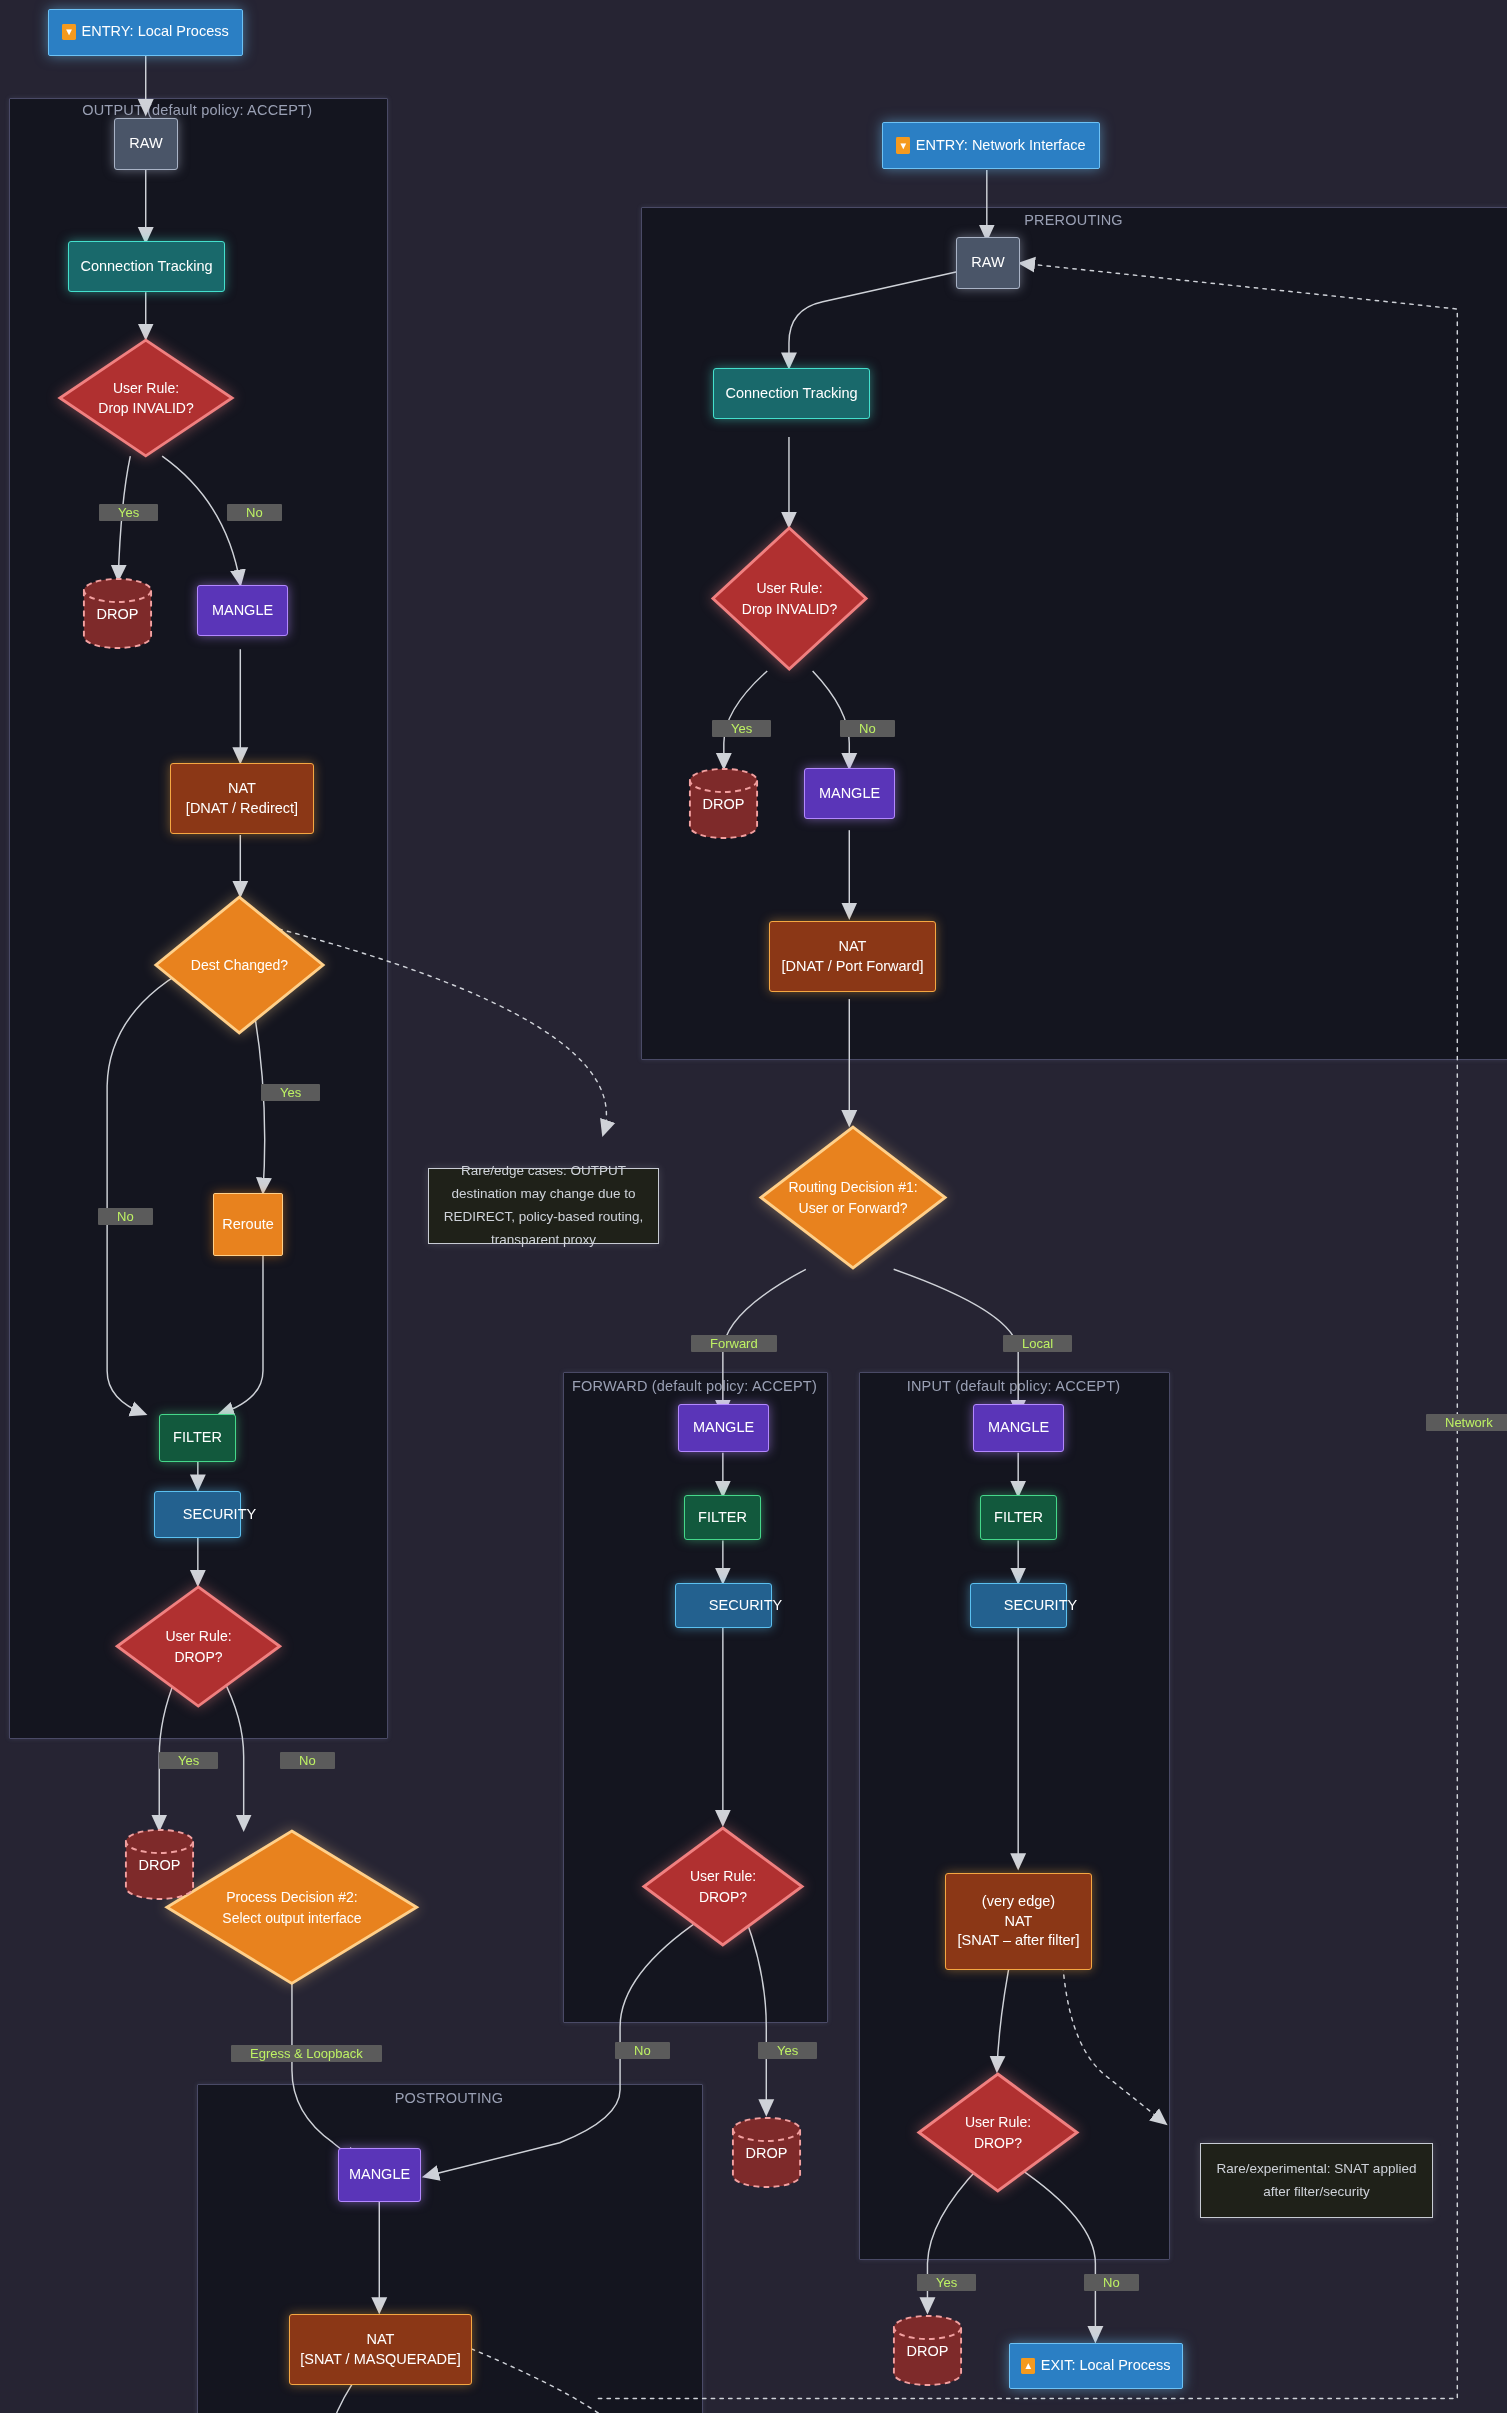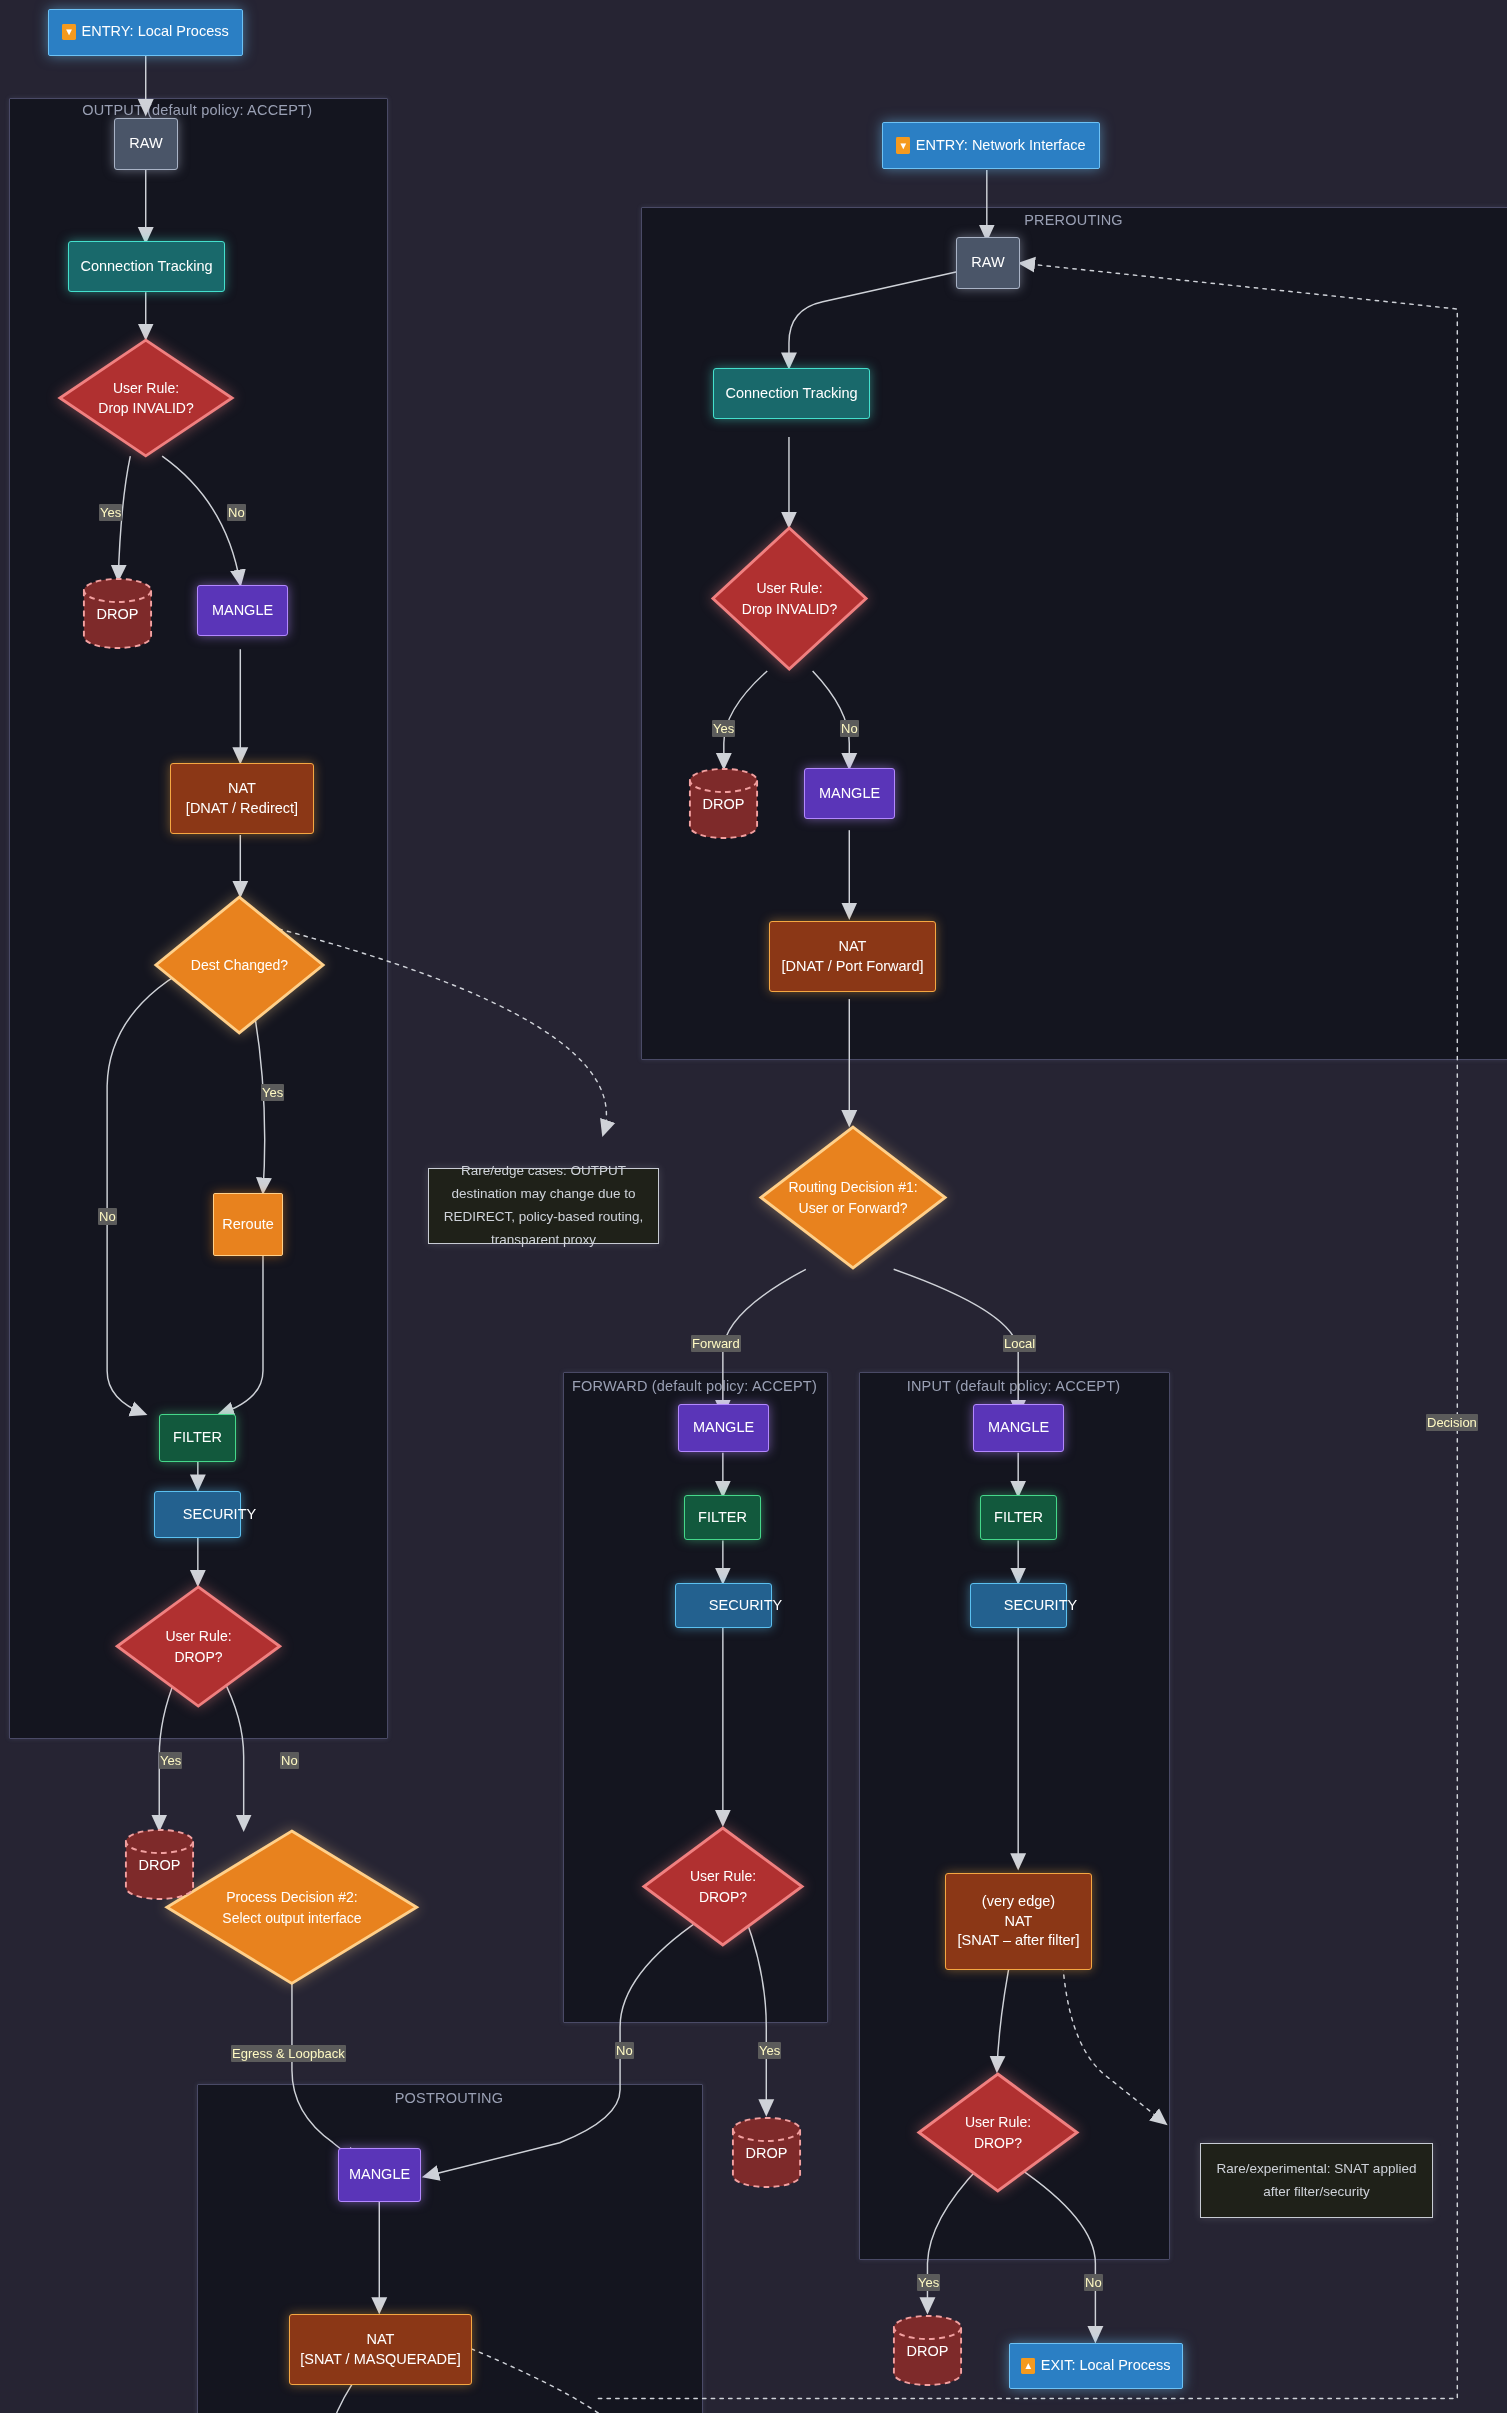--- a/index.html
+++ b/index.html
@@ -45,22 +45,22 @@
   .cyl .lbl{position:absolute;inset:0;display:flex;align-items:center;justify-content:center;
             color:#fff;font-size:14.5px;}
 
   
   .note{position:absolute;background:#1f2119;border:1px solid #c8ccd4;color:#cfd3da;
         display:flex;align-items:center;justify-content:center;text-align:center;
         font-size:13.5px;line-height:1.7;box-sizing:border-box;padding:4.8px 6.8px;
         box-shadow:0 0 7.7px rgba(200,204,212,.2);}
 
   
-  .elabel{position:absolute;background:#5b5b5b;color:#fef9c3;font-size:13px;
-          padding:1px 1px;border-radius:1px;white-space:nowrap;}
+  .elabel{position:absolute;background:#5b5b5b;color:#bef264;font-size:13px;
+          padding:1px 19px;border-radius:1px;white-space:nowrap;}
 
   
   #edges{position:absolute;left:0;top:0;width:1507px;height:2790px;pointer-events:none;}
   .e{fill:none;stroke:#cfd2d8;stroke-width:3;}
   .e-dot{fill:none;stroke:#cfd2d8;stroke-width:3;stroke-dasharray:7 11;stroke-linecap:round;}
 </style>
 </head>
 <body>
 
 <div id="stage">
@@ -433,21 +433,21 @@
     <span>Local</span></div>
   <div class="elabel" style="left:615px;top:2042px;">
     <span>No</span></div>
   <div class="elabel" style="left:758px;top:2042px;">
     <span>Yes</span></div>
   <div class="elabel" style="left:917px;top:2274px;">
     <span>Yes</span></div>
   <div class="elabel" style="left:1084px;top:2274px;">
     <span>No</span></div>
   <div class="elabel" style="left:1426px;top:1414px;">
-    <span>Decision</span></div>
+    <span>Network</span></div>
 
   <div class="note" style="left:428px;top:1168px;width:231px;height:76px;">
     <span>Rare/edge cases: OUTPUT destination may change due to REDIRECT, policy-based routing, transparent proxy</span>
     </div>
 
   <div class="note" style="left:1200px;top:2143px;width:233px;height:75px;">
     <span>Rare/experimental: SNAT applied after filter/security</span>
     </div>
 
 </div>

